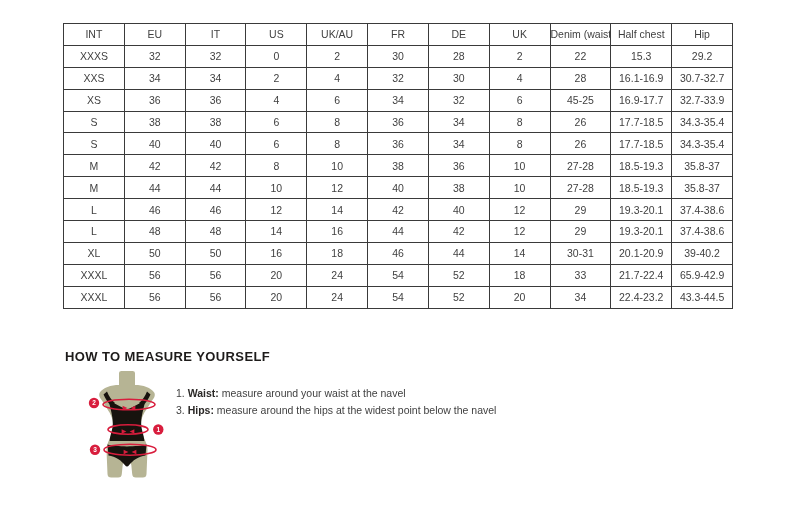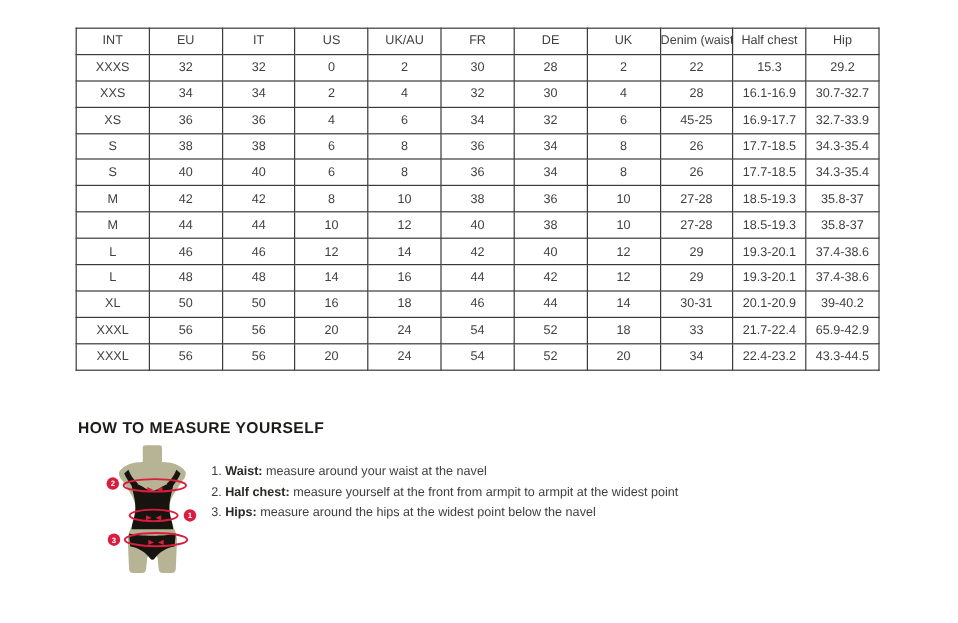--- a/index.html
+++ b/index.html
@@ -309,17 +309,16 @@
       </g>
       <g>
         <circle cx="9" cy="79.7" r="5.2" fill="#d81d3d"></circle>
         <text class="badge-num" x="9" y="82.1" text-anchor="middle" fill="#ffffff">3</text>
       </g>
     </svg>
   </div>
 
   <div class="steps">
     <div class="step"><span>1. </span><b>Waist:</b><span> measure around your waist at the navel</span></div>
-    <div class="step"><span>2. </span><b>Half chest:</b><span> measure yourself at the front from armpit to armpit at the widest point</span></div>
     <div class="step"><span>3. </span><b>Hips:</b><span> measure around the hips at the widest point below the navel</span></div>
   </div>
 
 </div>
 
 </body></html>

